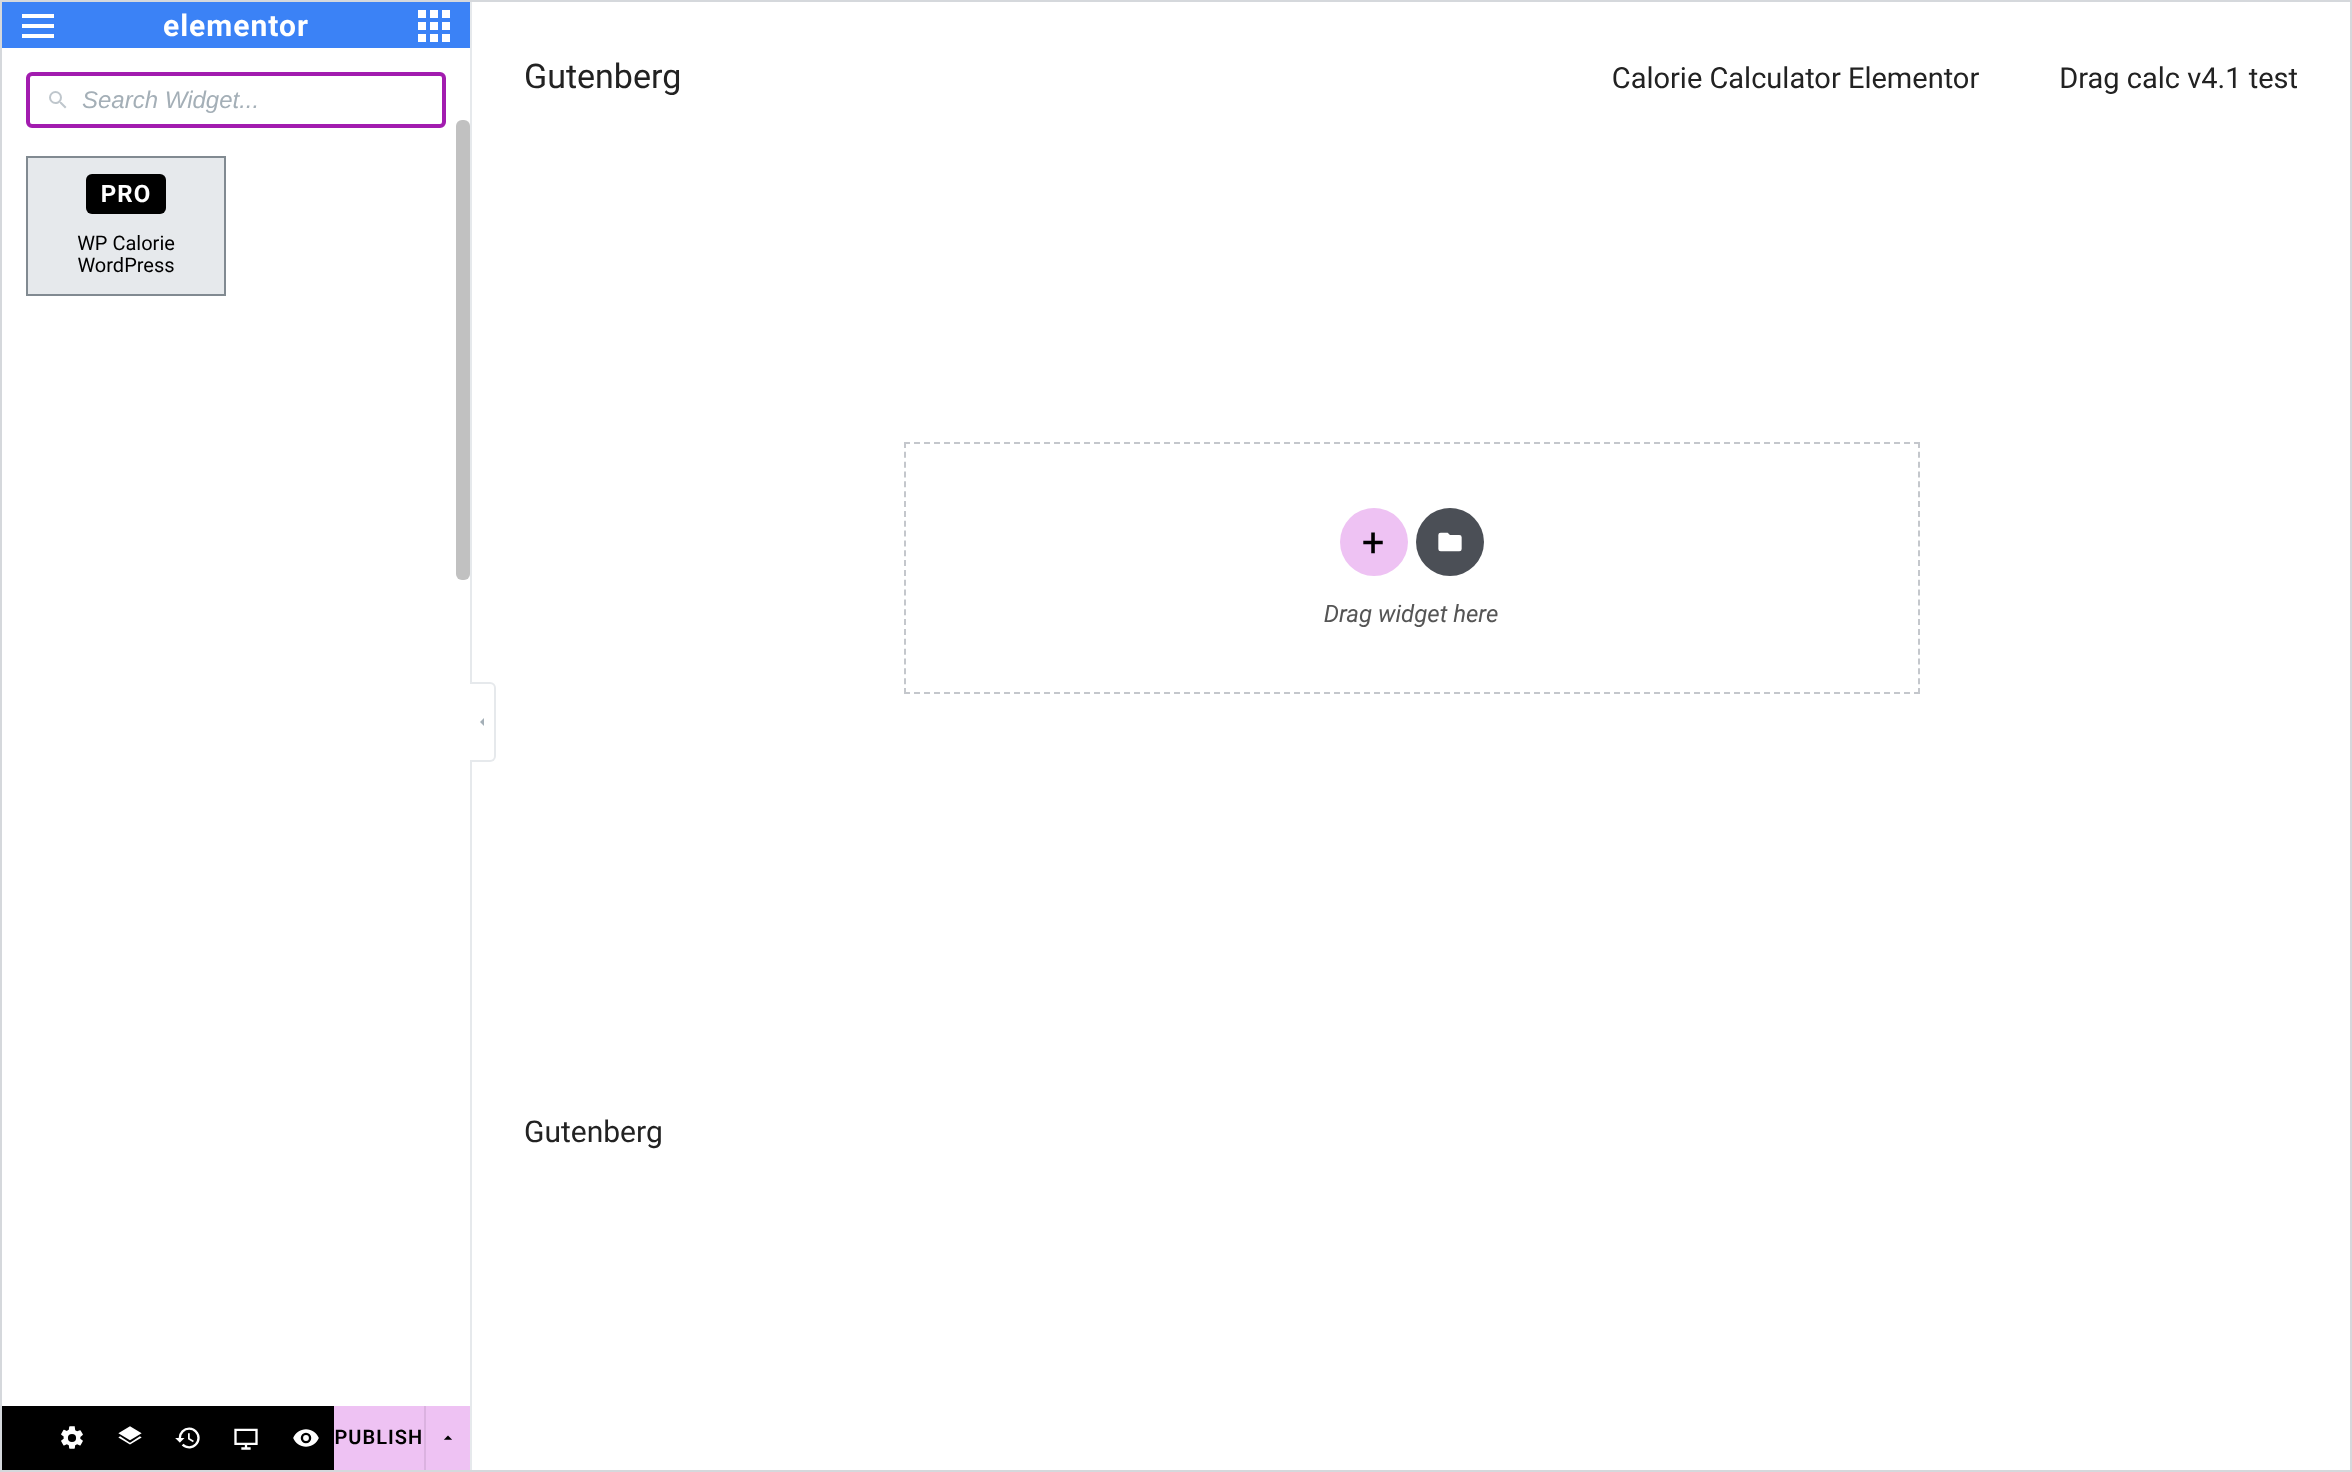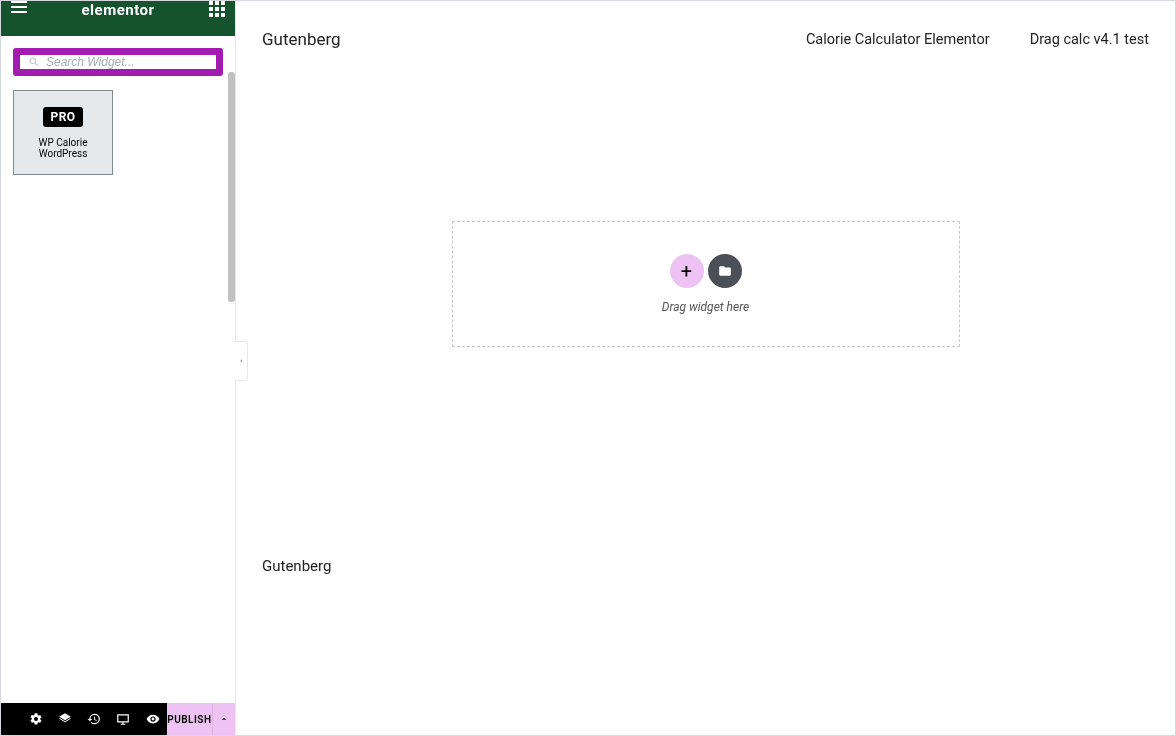--- a/index.html
+++ b/index.html
@@ -1,34 +1,34 @@
 <!DOCTYPE html>
 <html><head>
 <meta charset="utf-8">
 <style>
   * { box-sizing: border-box; margin: 0; padding: 0; }
   html, body { width: 1176px; height: 736px; font-family: -apple-system, BlinkMacSystemFont, "Segoe UI", Roboto, Arial, sans-serif; background: #fff; }
   .app { display: flex; width: 100%; height: 100%; border: 1px solid #d5d8dc; }
 
   
   .sidebar { width: 235px; flex: 0 0 235px; display: flex; flex-direction: column; background: #fff; border-right: 1px solid #e6e9ec; position: relative; }
-  .sidebar-header { height: 35px; background: #14532d; color: #fff; display: flex; align-items: flex-start; justify-content: space-between; padding: 0 10px; }
+  .sidebar-header { height: 23px; background: #3b82f6; color: #fff; display: flex; align-items: center; justify-content: space-between; padding: 0 10px; }
   .hamburger { display: flex; flex-direction: column; gap: 3px; cursor: pointer; }
   .hamburger span { display: block; width: 16px; height: 2px; background: #fff; }
   .brand { font-weight: 700; font-size: 15px; letter-spacing: 0.5px; }
   .dots-grid { display: grid; grid-template-columns: repeat(3, 4px); grid-template-rows: repeat(3, 4px); gap: 2px; cursor: pointer; }
   .dots-grid span { width: 4px; height: 4px; background: #fff; }
 
   .sidebar-body { flex: 1 1 auto; padding: 12px; position: relative; }
-  .search { display: flex; align-items: center; border: 7px solid #a21caf; border-radius: 3px; height: 28px; padding: 0 8px; color: #a4afb7; background:#fff; }
+  .search { display: flex; align-items: center; border: 2px solid #a21caf; border-radius: 3px; height: 28px; padding: 0 8px; color: #a4afb7; background:#fff; }
   .search svg { flex: 0 0 auto; margin-right: 6px; opacity: .7; }
   .search input { border: none; outline: none; width: 100%; font-size: 12px; font-style: italic; color: #555; background: transparent; }
   .search input::placeholder { color: #a4afb7; font-style: italic; }
 
-  .widget-card { margin-top: 14px; width: 100px; height: 85px; border: 1px solid #818a91; background: #e6e9ec; display: flex; flex-direction: column; align-items: center; justify-content: center; cursor: grab; }
+  .widget-card { margin-top: 14px; width: 100px; height: 70px; border: 1px solid #818a91; background: #e6e9ec; display: flex; flex-direction: column; align-items: center; justify-content: center; cursor: grab; }
   .pro-badge { background: #000; color: #fff; font-weight: 700; font-size: 12px; padding: 3px 7px; border-radius: 3px; letter-spacing: .5px; }
   .widget-label { font-size: 10px; margin-top: 10px; color: #000; text-align: center; line-height: 1.1; }
 
   .sidebar-scrollbar { position: absolute; top: 36px; right: 0; width: 7px; height: 230px; background: #c1c1c1; border-radius: 3px; }
 
   
   .collapse-handle { position: absolute; top: 340px; left: 234px; width: 13px; height: 40px; background: #fff; border: 1px solid #e6e9ec; border-left: none; display: flex; align-items: center; justify-content: center; cursor: pointer; border-radius: 0 3px 3px 0; }
   .collapse-handle svg { width: 8px; height: 8px; fill: #a4afb7; }
 
   

